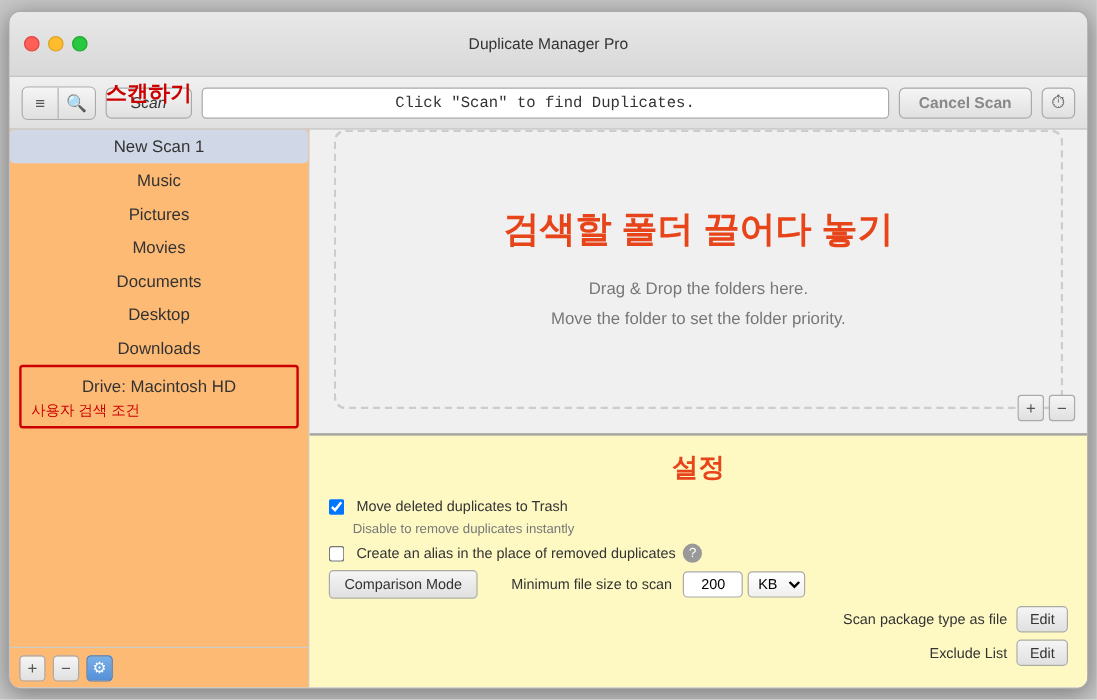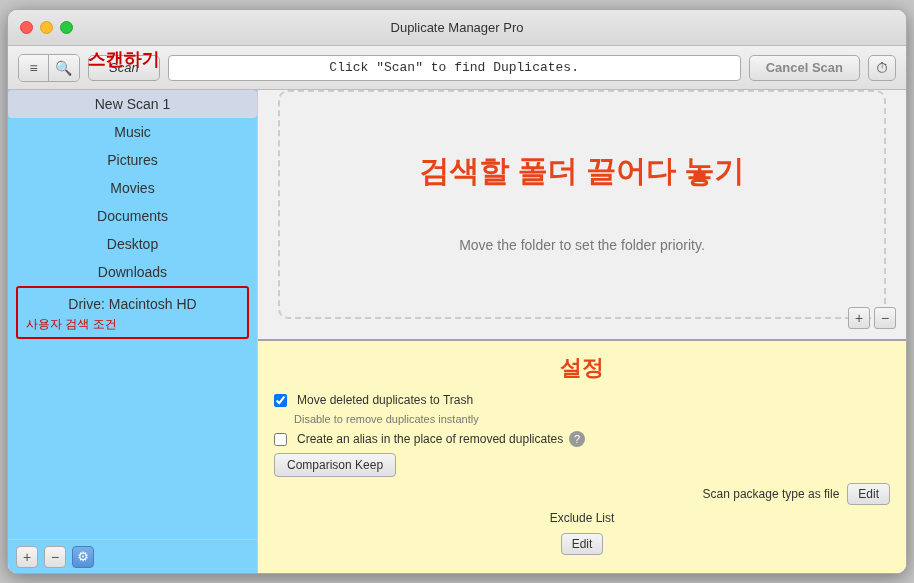--- a/index.html
+++ b/index.html
@@ -19,21 +19,21 @@
       background: #ececec;
       border-radius: 10px;
       box-shadow: 0 4px 20px rgba(0,0,0,0.4);
       display: flex;
       flex-direction: column;
       overflow: hidden;
       border: 1px solid #aaa;
     }
     
     .titlebar {
-      height: 36px;
+      height: 54px;
       background: linear-gradient(to bottom, #e8e8e8, #d8d8d8);
       border-bottom: 1px solid #bbb;
       display: flex;
       align-items: center;
       justify-content: center;
       position: relative;
       flex-shrink: 0;
     }
     .traffic-lights {
       position: absolute;
@@ -137,21 +137,21 @@
     }
     
     .main-content {
       flex: 1;
       display: flex;
       overflow: hidden;
     }
     
     .sidebar {
       width: 250px;
-      background: #7dd3fc;
+      background: #fdba74;
       border-right: 1px solid #ccc;
       display: flex;
       flex-direction: column;
       flex-shrink: 0;
     }
     .sidebar-list {
       flex: 1;
       overflow-y: auto;
     }
     .sidebar-item {
@@ -455,21 +455,21 @@
         </div>
       </div>
     </div>
 
     <div class="right-panel">
 
       <div class="drop-zone">
         <div class="drop-zone-border">
           <div class="drop-zone-korean">검색할 폴더 끌어다 놓기</div>
           <div class="drop-zone-text">
-            <br>
+            <span>Drag &amp; Drop the folders here.</span><br>
             <span>Move the folder to set the folder priority.</span>
           </div>
         </div>
         <div class="plus-minus-zone">
           <div class="zone-btn">
             <span>+</span>
           </div>
           <div class="zone-btn">
             <span>−</span>
           </div>
@@ -488,28 +488,33 @@
         <div class="settings-row" style="margin-top:4px;">
           <input type="checkbox" style="">
           <label>Create an alias in the place of removed duplicates</label>
           <div class="help-badge">
             <span>?</span>
           </div>
         </div>
 
 
         <div class="settings-row-inline" style="margin-top:4px;">
-          <button class="settings-compare-btn">Comparison Keep</button>
+          <button class="settings-compare-btn">Comparison Mode</button>
+          <div style="margin-left:20px;">
+            <span>Minimum file size to scan</span>
+            <input type="text" class="settings-input" value="200" style="margin-left: 6px;">
+            <select class="settings-select"><option>KB</option><option>MB</option></select>
+          </div>
         </div>
 
         <div class="settings-row-inline" style="margin-top:4px; justify-content:flex-end;">
           <span>Scan package type as file</span>
           <button class="settings-edit-btn">Edit</button>
         </div>
 
-        <div class="settings-row-inline" style="margin-top:2px; justify-content:flex-end;flex-direction:column;">
+        <div class="settings-row-inline" style="margin-top:2px; justify-content:flex-end;">
           <span>Exclude List</span>
           <button class="settings-edit-btn">Edit</button>
         </div>
       </div>
     </div>
   </div>
 </div>
 
 </body></html>

